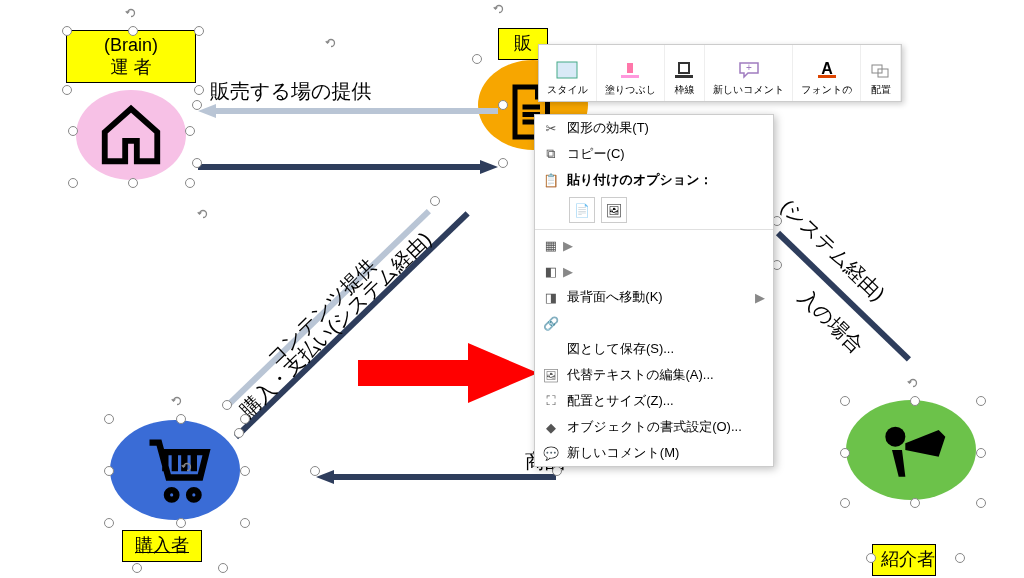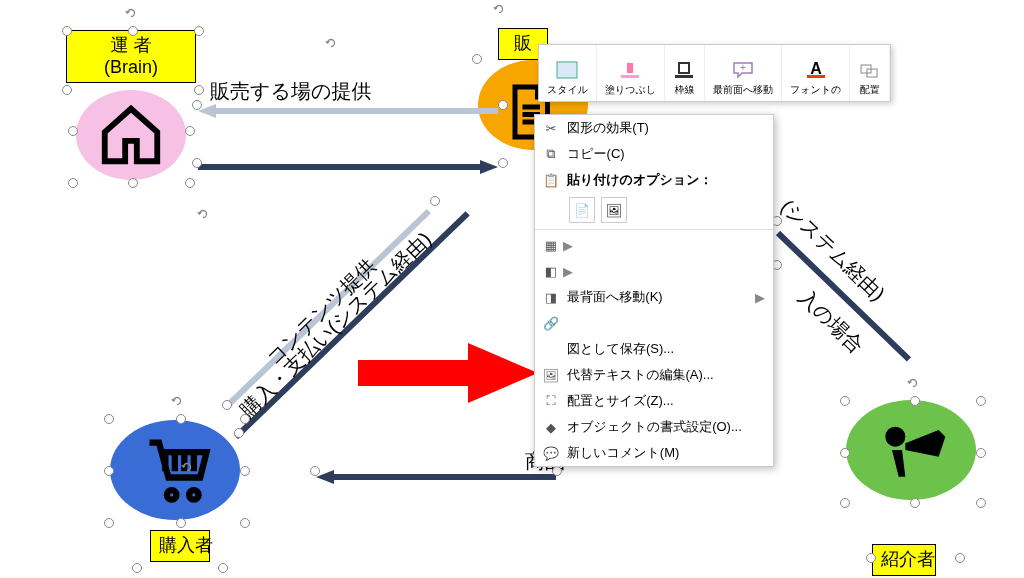--- a/index.html
+++ b/index.html
@@ -32,38 +32,38 @@
   .thin-arrow .head { position:absolute; right:0; top:0; width:0; height:0; border-left:18px solid; border-top:7px solid transparent; border-bottom:7px solid transparent; }
   .diag-arrow { position:absolute; transform-origin: left center; }
 </style>
 </head>
 <body>
 
 <div class="canvas">
 
   <div class="shape ellipse" style="left:76px; top:90px; width:110px; height:90px; background:#f7c1e6;"></div>
   <div class="shape label-box" style="left:66px; top:30px; width:130px;">
+    <div>(Brain)</div>
     <div>運 者</div>
-    <div>(Brain)</div>
   </div>
   <svg class="icon" style="left:96px; top:100px; width:70px; height:70px;" viewBox="0 0 24 24">
       <path d="M3 11 L12 3 L21 11 L21 21 L14 21 L14 14 L10 14 L10 21 L3 21 Z" fill="none" stroke="#000" stroke-width="2"></path>
     </svg>
 
   <div class="shape ellipse" style="left:478px; top:60px; width:110px; height:90px; background:#f7a600;"></div>
   <div class="shape label-box" style="left:498px; top:28px; width:50px;"><span>販</span></div>
   <svg class="icon" style="left:500px; top:82px; width:60px; height:60px;" viewBox="0 0 24 24">
       <path d="M6 2 H15 L19 6 V22 H6 Z M15 2 V6 H19 M9 10 H16 M9 13 H16 M9 16 H16" fill="none" stroke="#000" stroke-width="2"></path>
     </svg>
 
   <div class="shape ellipse" style="left:110px; top:420px; width:130px; height:100px; background:#3a6cd6;"></div>
   <svg class="icon" style="left:140px; top:430px; width:76px; height:76px;" viewBox="0 0 24 24">
       <path d="M3 4 H6 L9 15 H19 L21 7 H7 M10 19 A1.5 1.5 0 1 0 10 22 A1.5 1.5 0 1 0 10 19 M17 19 A1.5 1.5 0 1 0 17 22 A1.5 1.5 0 1 0 17 19 M8 8 V13 M11 8 V13 M14 8 V13 M17 8 V13" fill="none" stroke="#000" stroke-width="2"></path>
     </svg>
-  <div class="shape label-box" style="left:150px; top:530px; width:60px;"><span>購入者</span></div>
+  <div class="shape label-box" style="left:122px; top:530px; width:80px;text-decoration:underline;"><span>購入者</span></div>
 
   <div class="shape ellipse" style="left:846px; top:400px; width:130px; height:100px; background:#6cc24a;"></div>
   <svg class="icon" style="left:872px; top:410px; width:80px; height:80px;" viewBox="0 0 24 24">
       <circle cx="7" cy="8" r="3" fill="#000"></circle>
       <path d="M10 10 L20 6 L22 8 L20 14 L10 12 Z" fill="#000"></path>
       <path d="M6 12 L8 20 L10 20 L9 12" fill="#000"></path>
     </svg>
   <div class="shape label-box" style="left:872px; top:544px; width:64px;"><span>紹介者</span></div>
 
   <div class="thin-arrow" style="left:198px; top:104px; width:300px; transform: scaleX(-1);">
@@ -201,21 +201,21 @@
         </div>
       <span>枠線</span>
     </div>
     <div class="mini-btn">
       <div class="ic">
           <svg width="22" height="18">
             <path d="M2 2 H20 V12 H10 L6 16 V12 H2 Z" fill="none" stroke="#a07cc0" stroke-width="1.5"></path>
             <text x="11" y="10" font-size="10" text-anchor="middle" fill="#a07cc0">+</text>
           </svg>
         </div>
-      <span>最前面へ移動</span>
+      <span>新しいコメント</span>
     </div>
     <div class="mini-btn">
       <div class="ic">
           <svg width="22" height="18">
             <text x="11" y="13" font-size="16" text-anchor="middle" fill="#000" font-weight="bold">A</text>
             <rect x="2" y="14" width="18" height="3" fill="#d40"></rect>
           </svg>
         </div>
       <span>フォントの</span>
     </div>

